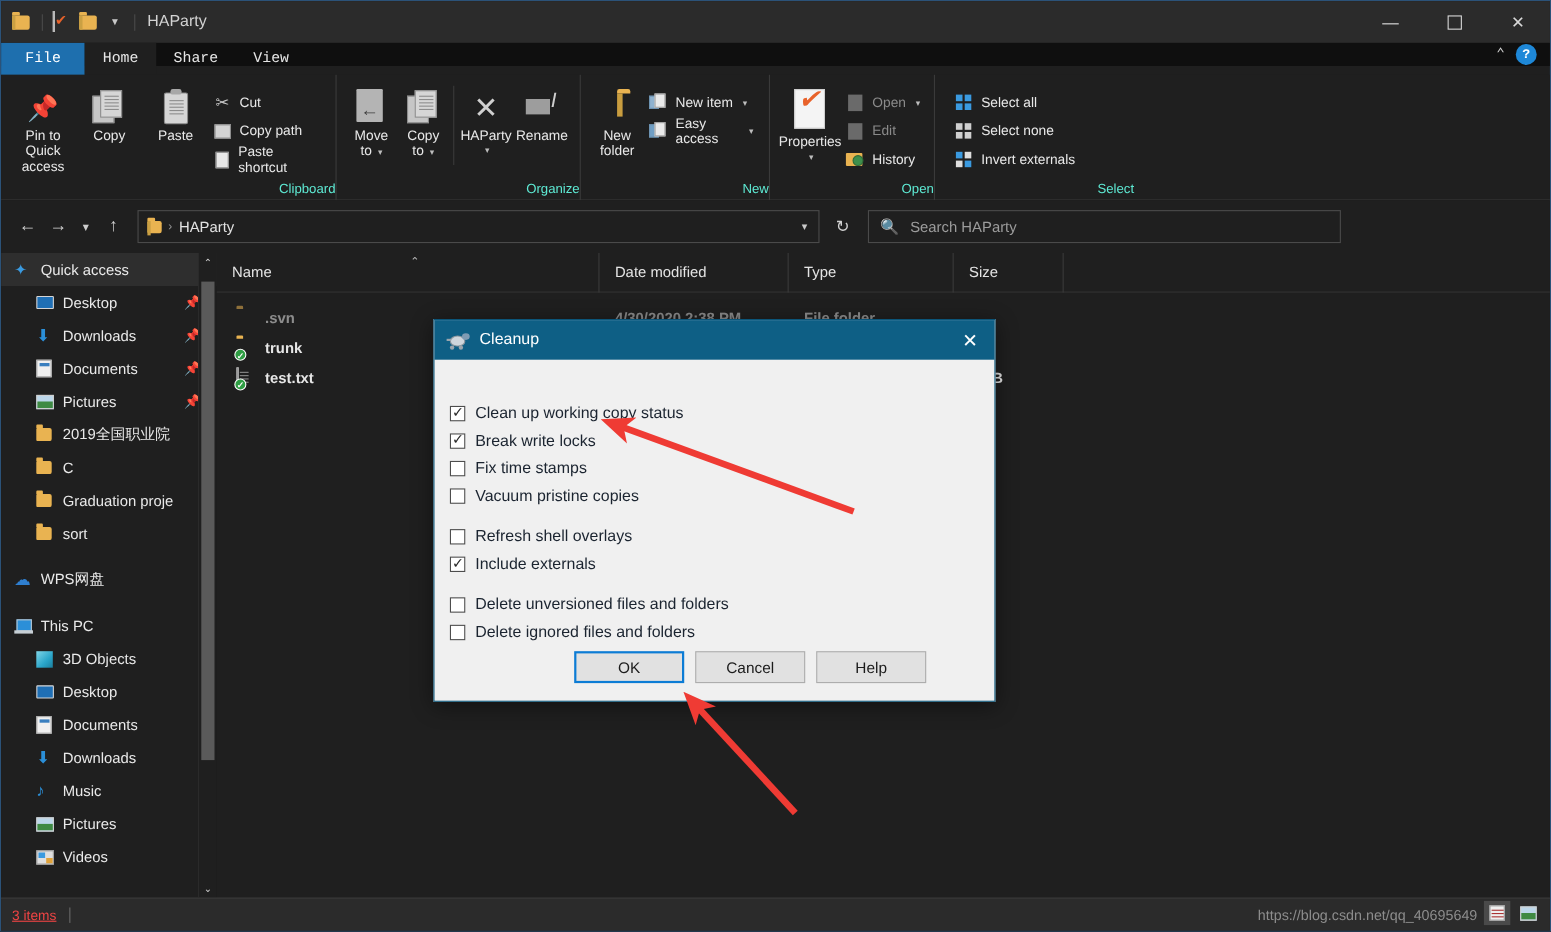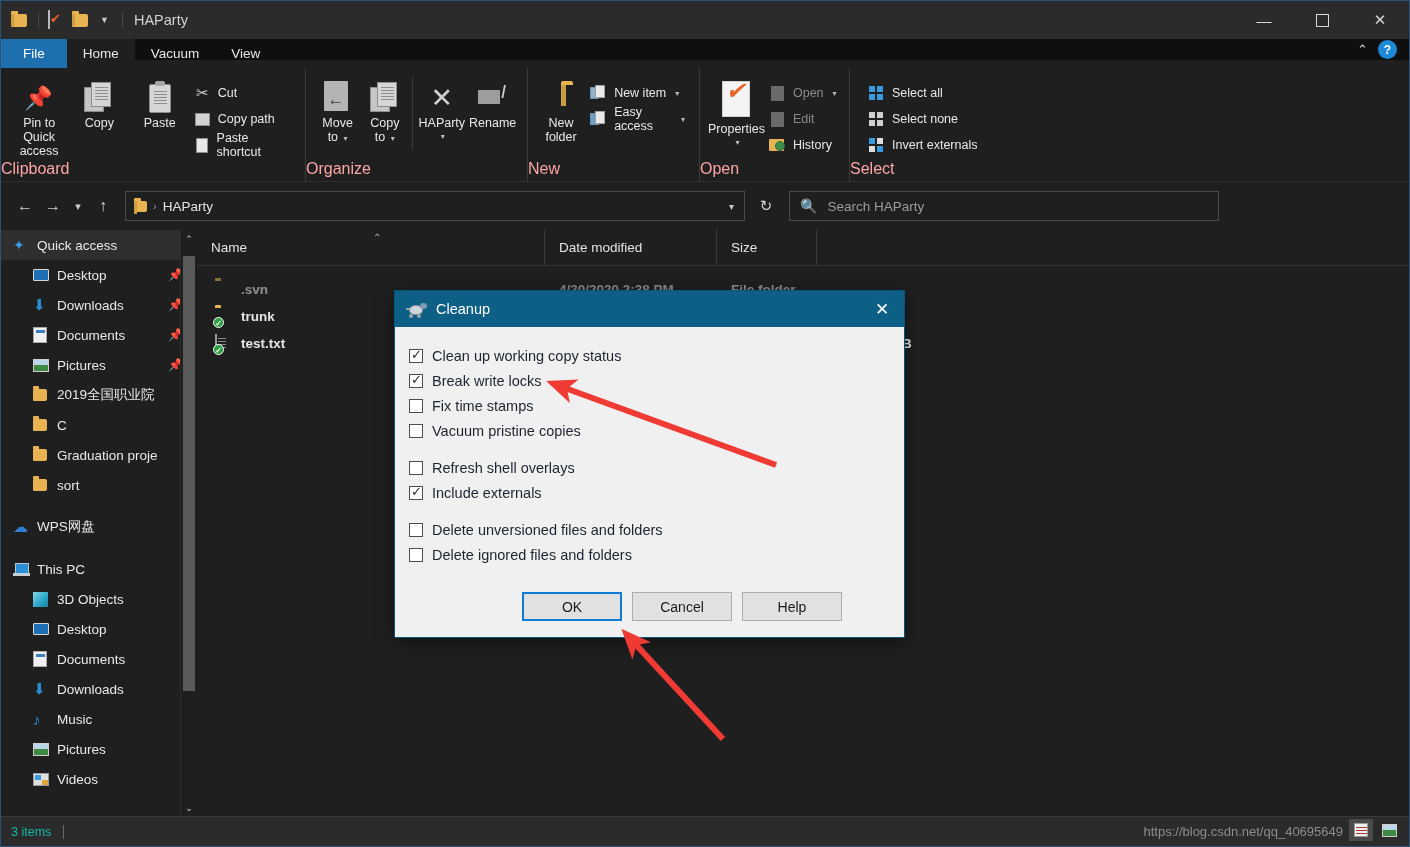--- a/index.html
+++ b/index.html
@@ -48,21 +48,21 @@
   .title-text { color: #d2d2d2; font-size: 14.5px; margin-left: 8px; }
   .wincontrols { margin-left: auto; display: flex; height: 38px; }
   .wc {
     width: 58px; height: 38px; display: flex; align-items: center; justify-content: center;
     color: #d8d8d8; font-size: 15px;
   }
 
   
   .tabstrip {
     position: absolute; left: 0; top: 38px; width: 100%; height: 21px;
-    background: #0f0f0f; display: flex; align-items: stretch;
+    background: #0f0f0f; display: flex; align-items: stretch; font-family: Liberation Mono, monospace;
   }
   .tab {
     display: flex; align-items: center; padding: 0 16px; font-size: 13.5px;
     color: #e6e6e6; height: 29px;
   }
   .tab.file { background: #1e6fae; color: #fff; padding: 0 22px; }
   .tab.active-home { background: #1f1f1f; }
   .ribbon-right { margin-left: auto; display: flex; align-items: center; gap: 10px; padding-right: 12px; }
   .chev-up { color: #d0d0d0; font-size: 13px; }
   .help-btn {
@@ -72,21 +72,21 @@
   }
 
   
   .ribbon {
     position: absolute; left: 0; top: 67px; width: 100%; height: 114px;
     background: #1f1f1f; display: flex; border-bottom: 1px solid #2e2e2e;
   }
   .rgroup { position: relative; display: flex; flex-direction: column; height: 114px; }
   .rgroup-body { display: flex; align-items: flex-start; padding: 6px 8px 0 8px; flex: 1; }
   .rgroup-title {
-    text-align: left; font-size: 16px; color: #fca5a5; padding-bottom: 4px;
+    text-align: right; font-size: 12px; color: #5eead4; padding-bottom: 4px;
   }
   .rgroup + .rgroup { border-left: 1px solid #3a3a3a; }
   .big-btn {
     width: 64px; display: flex; flex-direction: column; align-items: center;
     padding-top: 6px; color: #e8e8e8; font-size: 12.5px; text-align: center; line-height: 14px;
   }
   .big-btn .glyph { height: 36px; display: flex; align-items: center; justify-content: center; }
   .small-list { display: flex; flex-direction: column; padding-top: 8px; gap: 4px; }
   .small-btn {
     display: flex; align-items: center; gap: 7px; font-size: 12.5px; color: #e8e8e8;
@@ -248,21 +248,21 @@
     border: 1px solid #fff;
   }
   .txt-ico { width: 13px; height: 16px; background: #f2f2f2; border: 1px solid #9b9b9b; position: relative; }
   .txt-ico i { position: absolute; left: 2px; width: 8px; height: 1px; background: #8a8a8a; }
 
   
   .statusbar {
     position: absolute; left: 0; right: 0; bottom: 0; height: 30px; background: #2b2b2b;
     display: flex; align-items: center; padding: 0 10px; border-top: 1px solid #3a3a3a;
   }
-  .status-text { font-size: 12.5px; color: #14b8a6; }
+  .status-text { font-size: 12.5px; color: #ef4444; text-decoration: underline; }
   .status-sep { width: 1px; height: 14px; background: #6a6a6a; margin-left: 12px; }
   .watermark { margin-left: auto; font-size: 13px; color: #8d8d8d; padding-right: 56px; }
   .viewtoggles { position: absolute; right: 8px; bottom: 5px; display: flex; gap: 4px; }
   .vt { width: 24px; height: 22px; display:flex; align-items:center; justify-content:center; }
   .vt.active { background: #4a4a4a; }
   .vt-det { position: relative; width: 14px; height: 14px; background: #efefef; border: 1px solid #9a9a9a; }
   .vt-det i { position: absolute; left: 1px; width: 11px; height: 1px; background: #a33; }
   .vt-lg { width: 15px; height: 13px; background: #bcd7ea; border: 1px solid #cfcfcf; position: relative; overflow: hidden; }
   .vt-lg:after { content:""; position:absolute; left:-1px; bottom:0; width:18px; height:6px; background:#3f8a43; }
 
@@ -281,21 +281,21 @@
     background: #cfd6dc; border: 1px solid #8a949c; }
   .t-head { position: absolute; left: 13px; top: 2px; width: 7px; height: 6px; border-radius: 50%; background: #7f9bb3; }
   .t-leg { position: absolute; bottom: 0; width: 4px; height: 4px; background: #9aa5ad; border-radius: 2px; }
   .t-leg.l1 { left: 2px; } .t-leg.l2 { left: 10px; }
   .t-tail { position: absolute; left: -1px; top: 7px; width: 4px; height: 2px; background: #9aa5ad; }
   .dlg-title-text { font-size: 14.5px; }
   .dlg-close {
     margin-left: auto; width: 44px; height: 36px; display: flex; align-items: center;
     justify-content: center; font-size: 17px; color: #fff; font-weight: 300;
   }
-  .dlg-body { padding: 16px 0 0 14px; }
+  .dlg-body { padding: 16px 0 0 14px; margin-top: 20px; }
   .cbrow { display: flex; align-items: center; height: 25px; font-size: 14.5px; color: #1b2430; }
   .cbox {
     width: 14px; height: 14px; border: 1px solid #4d4d4d; background: #fff; margin-right: 9px;
     position: relative; flex: 0 0 14px;
   }
   .cbox.checked:after {
     content: "\2713"; position: absolute; left: 1px; top: -3px; font-size: 13px; color: #2a2a2a;
   }
   .cb-gap { height: 12px; }
   .dlg-buttons {
@@ -335,21 +335,21 @@
       <div class="wc">
           <span style="display:inline-block;width:13px;height:13px;border:1px solid #d8d8d8"></span>
         </div>
       <div class="wc close">✕</div>
     </div>
   </div>
 
   <div class="tabstrip">
     <div class="tab file">File</div>
     <div class="tab active-home">Home</div>
-    <div class="tab">Vacuum</div>
+    <div class="tab">Share</div>
     <div class="tab">View</div>
     <div class="ribbon-right">
       <span class="chev-up">⌃</span>
       <span class="help-btn">?</span>
     </div>
   </div>
 
   <div class="ribbon">
 
     <div class="rgroup" style="width:304px">
@@ -728,20 +728,21 @@
       <div class="sb-arrow">⌃</div>
       <div class="sb-thumb" style="top:26px;height:435px"></div>
       <div class="sb-arrow" style="position:absolute;bottom:0;left:0;right:0">⌄</div>
     </div>
   </div>
 
   <div class="filepane">
     <div class="colhead">
       <div class="col name">Name</div>
       <div class="col date">Date modified</div>
+      <div class="col type">Type</div>
       <div class="col size">Size</div>
       <span class="sortcaret">⌃</span>
     </div>
     <div id="file-rows" style="padding-top:10px">
         <div class="frow dimmed">
           <span class="fname">
             <span class="ovl-wrap"><span class="i-folder-s" style="width:15px;height:13px"></span></span>
             <span>.svn</span>
           </span>
           <span class="fdate">4/30/2020 2:38 PM</span>

